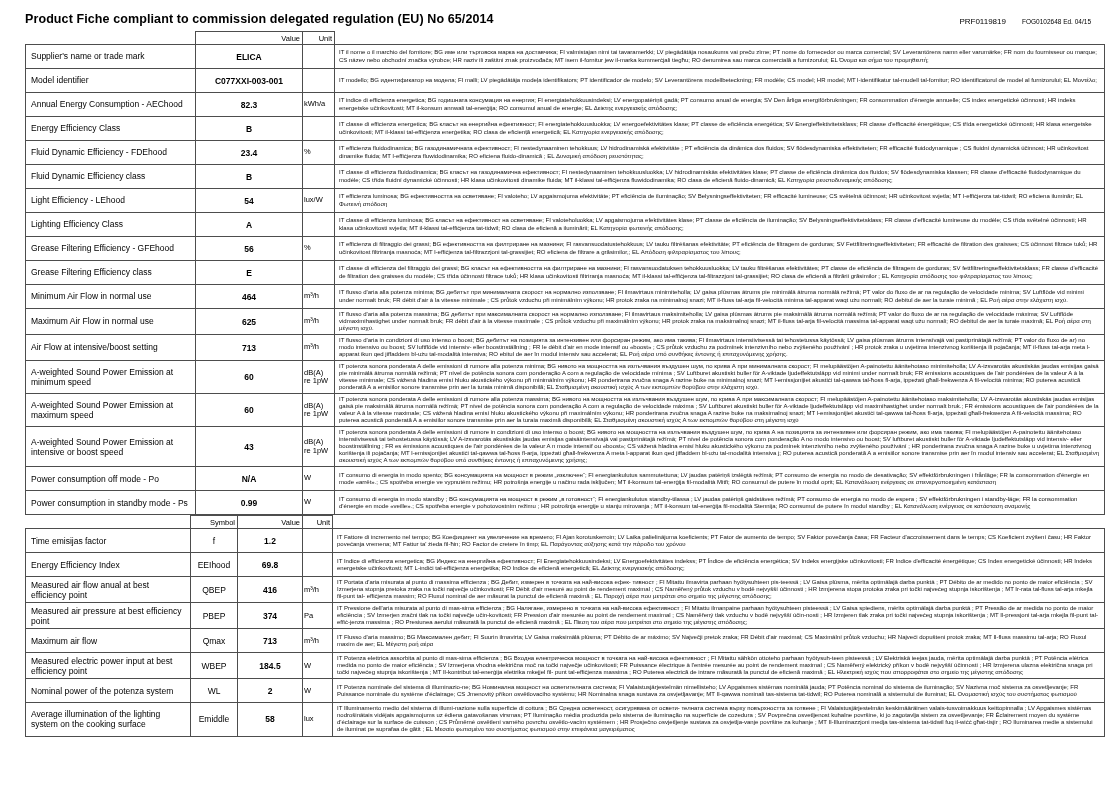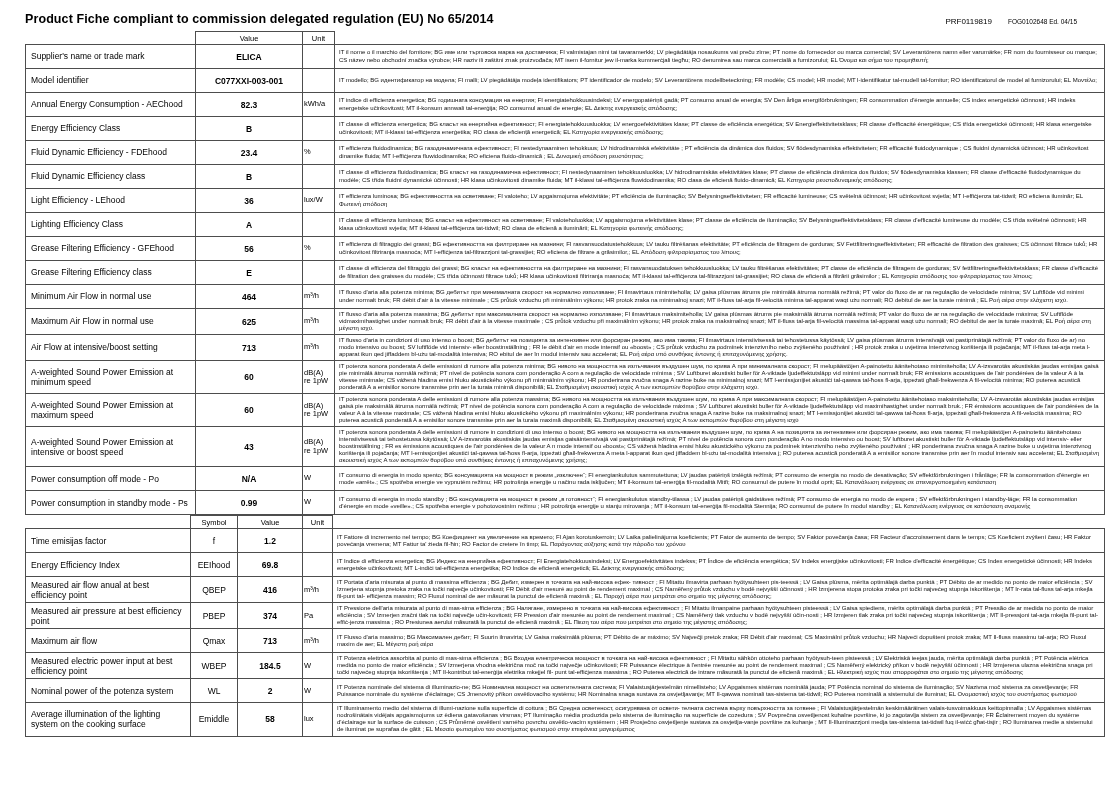--- a/index.html
+++ b/index.html
@@ -1,27 +1,27 @@
 <!DOCTYPE html>
 <html><head>
 <meta charset="utf-8">
 <style>
   html,body{margin:0;padding:0;background:#fff;}
   body{width:1115px;height:786px;overflow:hidden;font-family:"Liberation Sans",sans-serif;color:#000;}
-  .page{position:relative;width:1115px;height:786px;box-sizing:border-box;padding:12px 24px 0 25px;}
+  .page{position:relative;width:1115px;height:786px;box-sizing:border-box;padding:12px 10px 0 25px;}
   .header-row{display:flex;justify-content:space-between;align-items:flex-end;margin-bottom:5px;}
   .doc-title{font-size:12.5px;font-weight:bold;margin:0;letter-spacing:0.1px;}
   .doc-title.t2{margin:6px 0 4px 0;}
   .docnums{display:flex;align-items:baseline;gap:16px;padding-right:14px;white-space:nowrap;}
   .docnum-main{font-size:8px;}
   .docnum-ed{font-size:6.5px;}
   table.fiche{border-collapse:collapse;table-layout:fixed;width:1080px;}
   table.fiche th,table.fiche td{border:1px solid #4d4d4d;box-sizing:border-box;vertical-align:middle;overflow:hidden;}
   table.fiche th.blank{border:none;background:transparent;}
-  table.fiche th.hdr{font-weight:normal;font-size:7.5px;text-align:center;padding:1px 2px;height:13px;}
+  table.fiche th.hdr{font-weight:normal;font-size:7.5px;text-align:right;padding:1px 2px;height:13px;}
   td.lab{font-size:8.5px;line-height:1.2;text-align:left;padding:2px 5px;height:24px;}
   td.val{font-size:8.5px;font-weight:bold;text-align:center;padding:1px 2px;}
   td.sym{font-size:8.5px;text-align:center;padding:1px 2px;}
   td.unit{font-size:7.5px;white-space:pre-line;line-height:1.15;padding:0 1px;}
   td.desc{font-size:6px;line-height:1.17;text-align:left;vertical-align:middle;padding:2px 4px;color:#111;}
 </style>
 </head>
 <body>
 
 <div class="page">
@@ -88,21 +88,21 @@
 
         <tr>
           <td class="lab">Fluid Dynamic Efficiency class</td>
           <td class="val">B</td>
           <td class="unit"></td>
           <td class="desc">IT classe di efficienza fluidodinamica; BG класът на газодинамична ефективност; FI nestedynaaminen tehokkuusluokka; LV hidrodinamiskās efektivitātes klase; PT classe de eficiência dinâmica dos fluidos; SV flödesdynamiska klassen; FR classe d'efficacité fluidodynamique du modèle; CS třída fluidní dynamické účinnosti; HR klasa učinkovitosti dinamike fluida; MT il-klassi tal-effiċjenza fluwidodinamika; RO clasa de eficienă fluido-dinamică; EL Κατηγορία ρευστοδυναμικής απόδοσης;</td>
         </tr>
 
         <tr>
           <td class="lab">Light Efficiency - LEhood</td>
-          <td class="val">36</td>
+          <td class="val">54</td>
           <td class="unit">lux/W</td>
           <td class="desc">IT efficienza luminosa; BG ефективността на осветяване; FI valoteho; LV apgaismojuma efektivitāte; PT eficiência de iluminação; SV Belysningseffektiviteten; FR efficacité lumineuse; CS světelná účinnost; HR učinkovitost svjetla; MT l-effiċjenza tat-tidwil; RO eficiena iluminăr; EL Φωτεινή απόδοση</td>
         </tr>
 
         <tr>
           <td class="lab">Lighting Efficiency Class</td>
           <td class="val">A</td>
           <td class="unit"></td>
           <td class="desc">IT classe di efficienza luminosa; BG класът на ефективност на осветяване; FI valoteholuokka; LV apgaismojuma efektivitātes klase; PT classe de eficiência de iluminação; SV Belysningseffektivitetsklass; FR classe d'efficacité lumineuse du modèle; CS třída světelné účinnosti; HR klasa učinkovitosti svjetla; MT il-klassi tal-effiċjenza tat-tidwil; RO clasa de eficienă a iluminării; EL Κατηγορία φωτεινής απόδοσης;</td>
         </tr>

